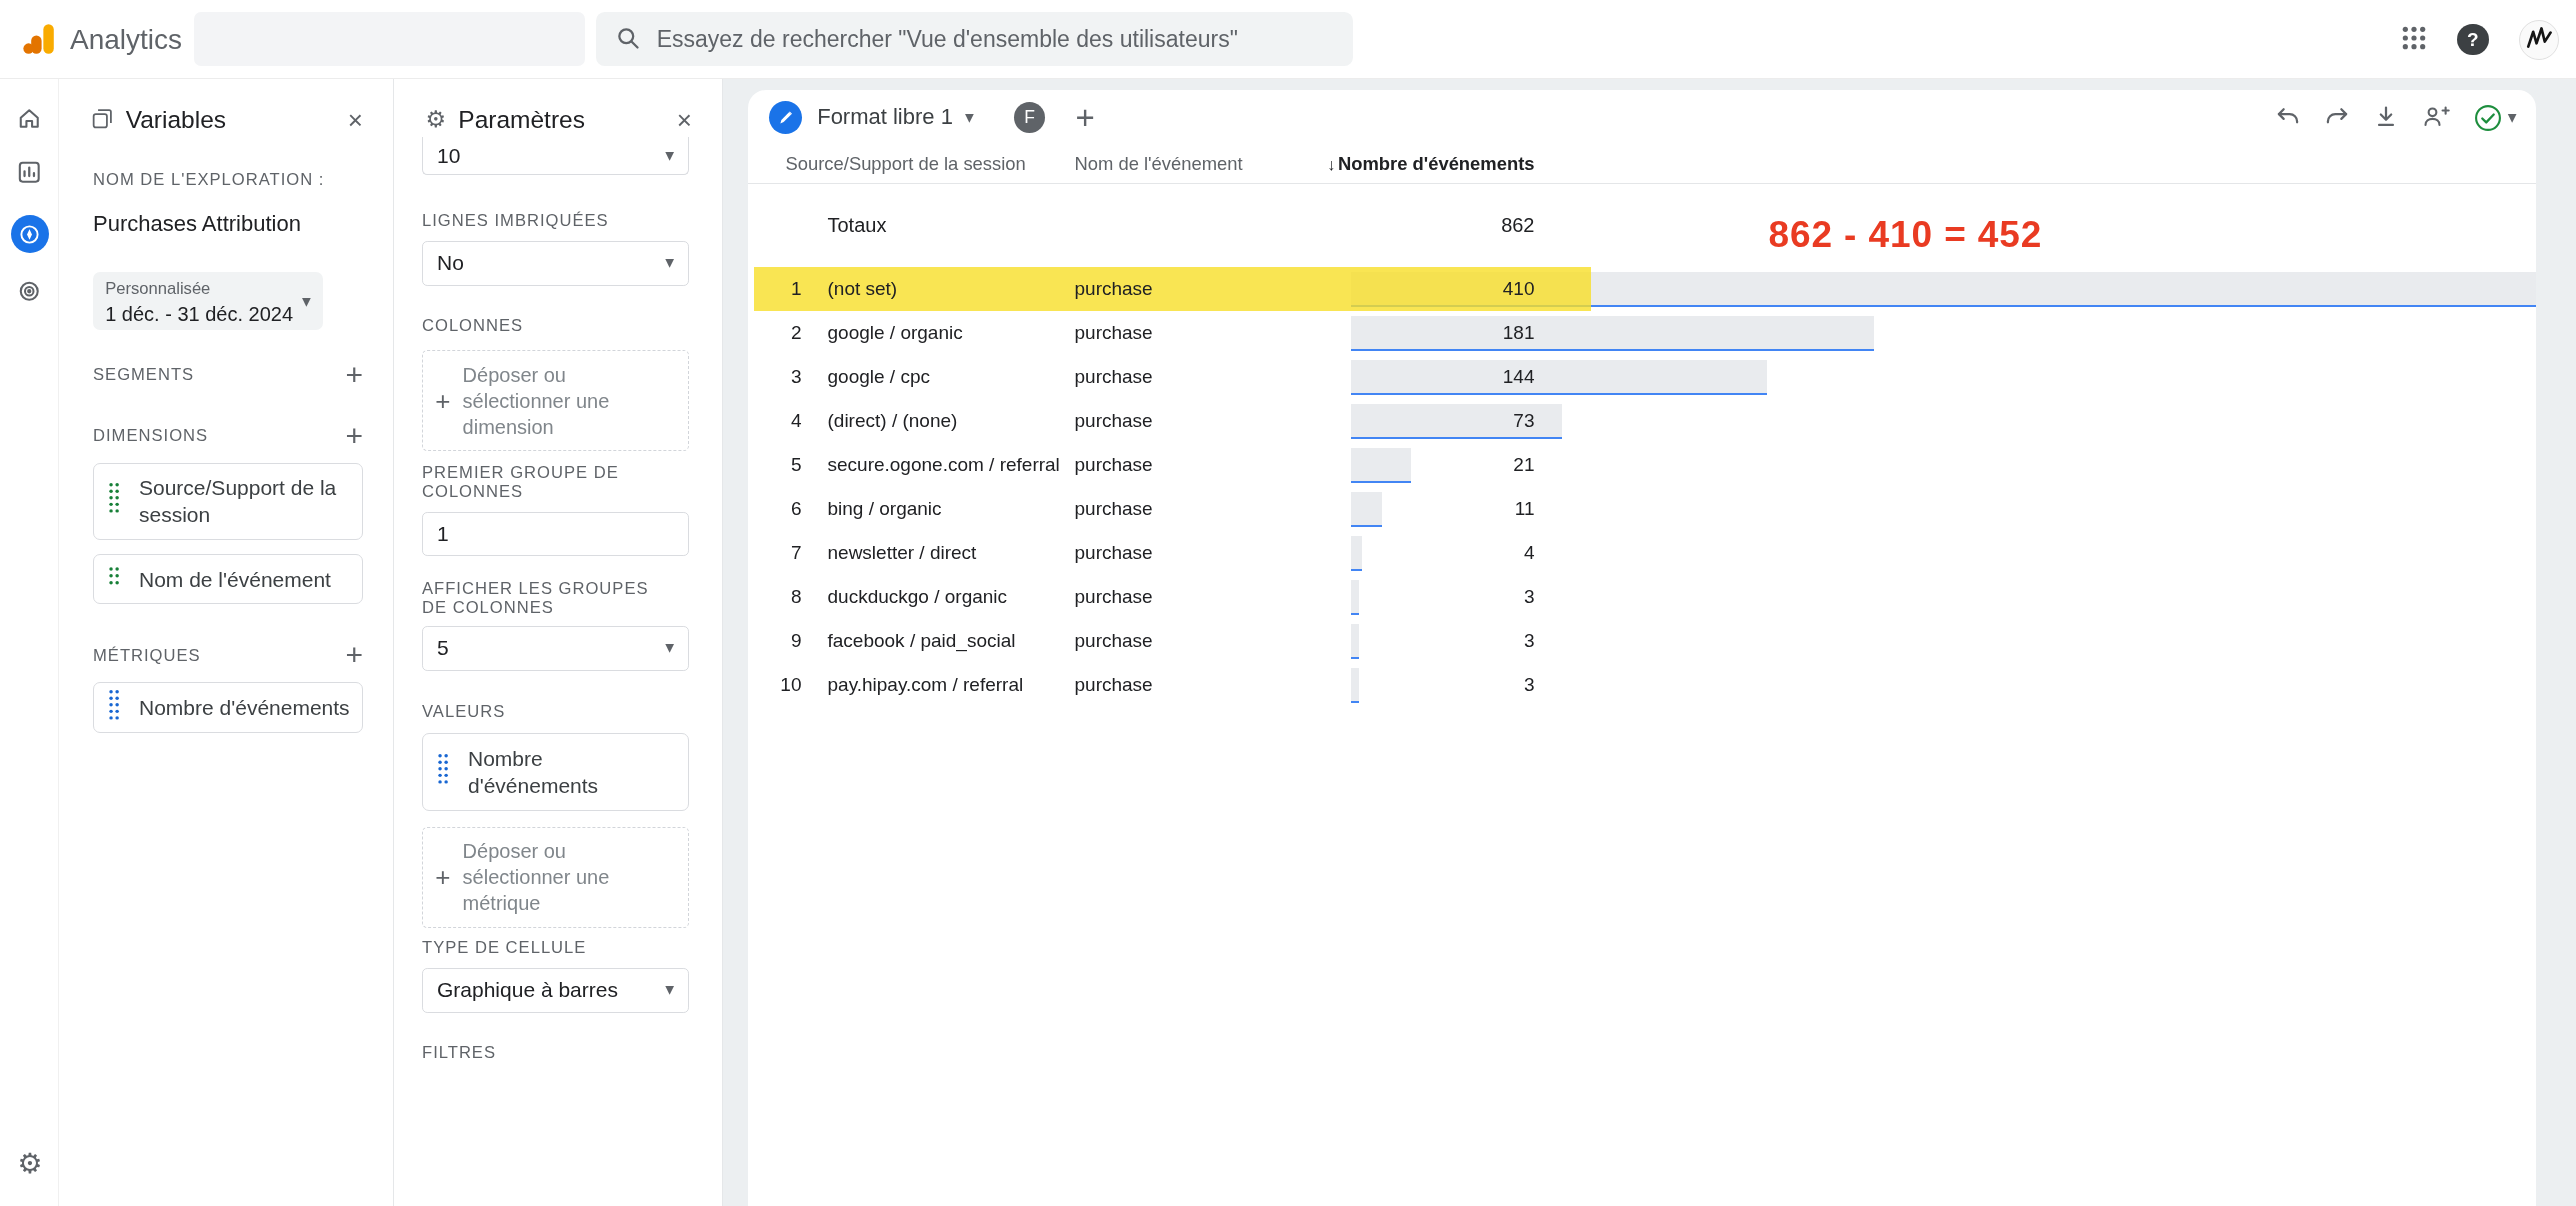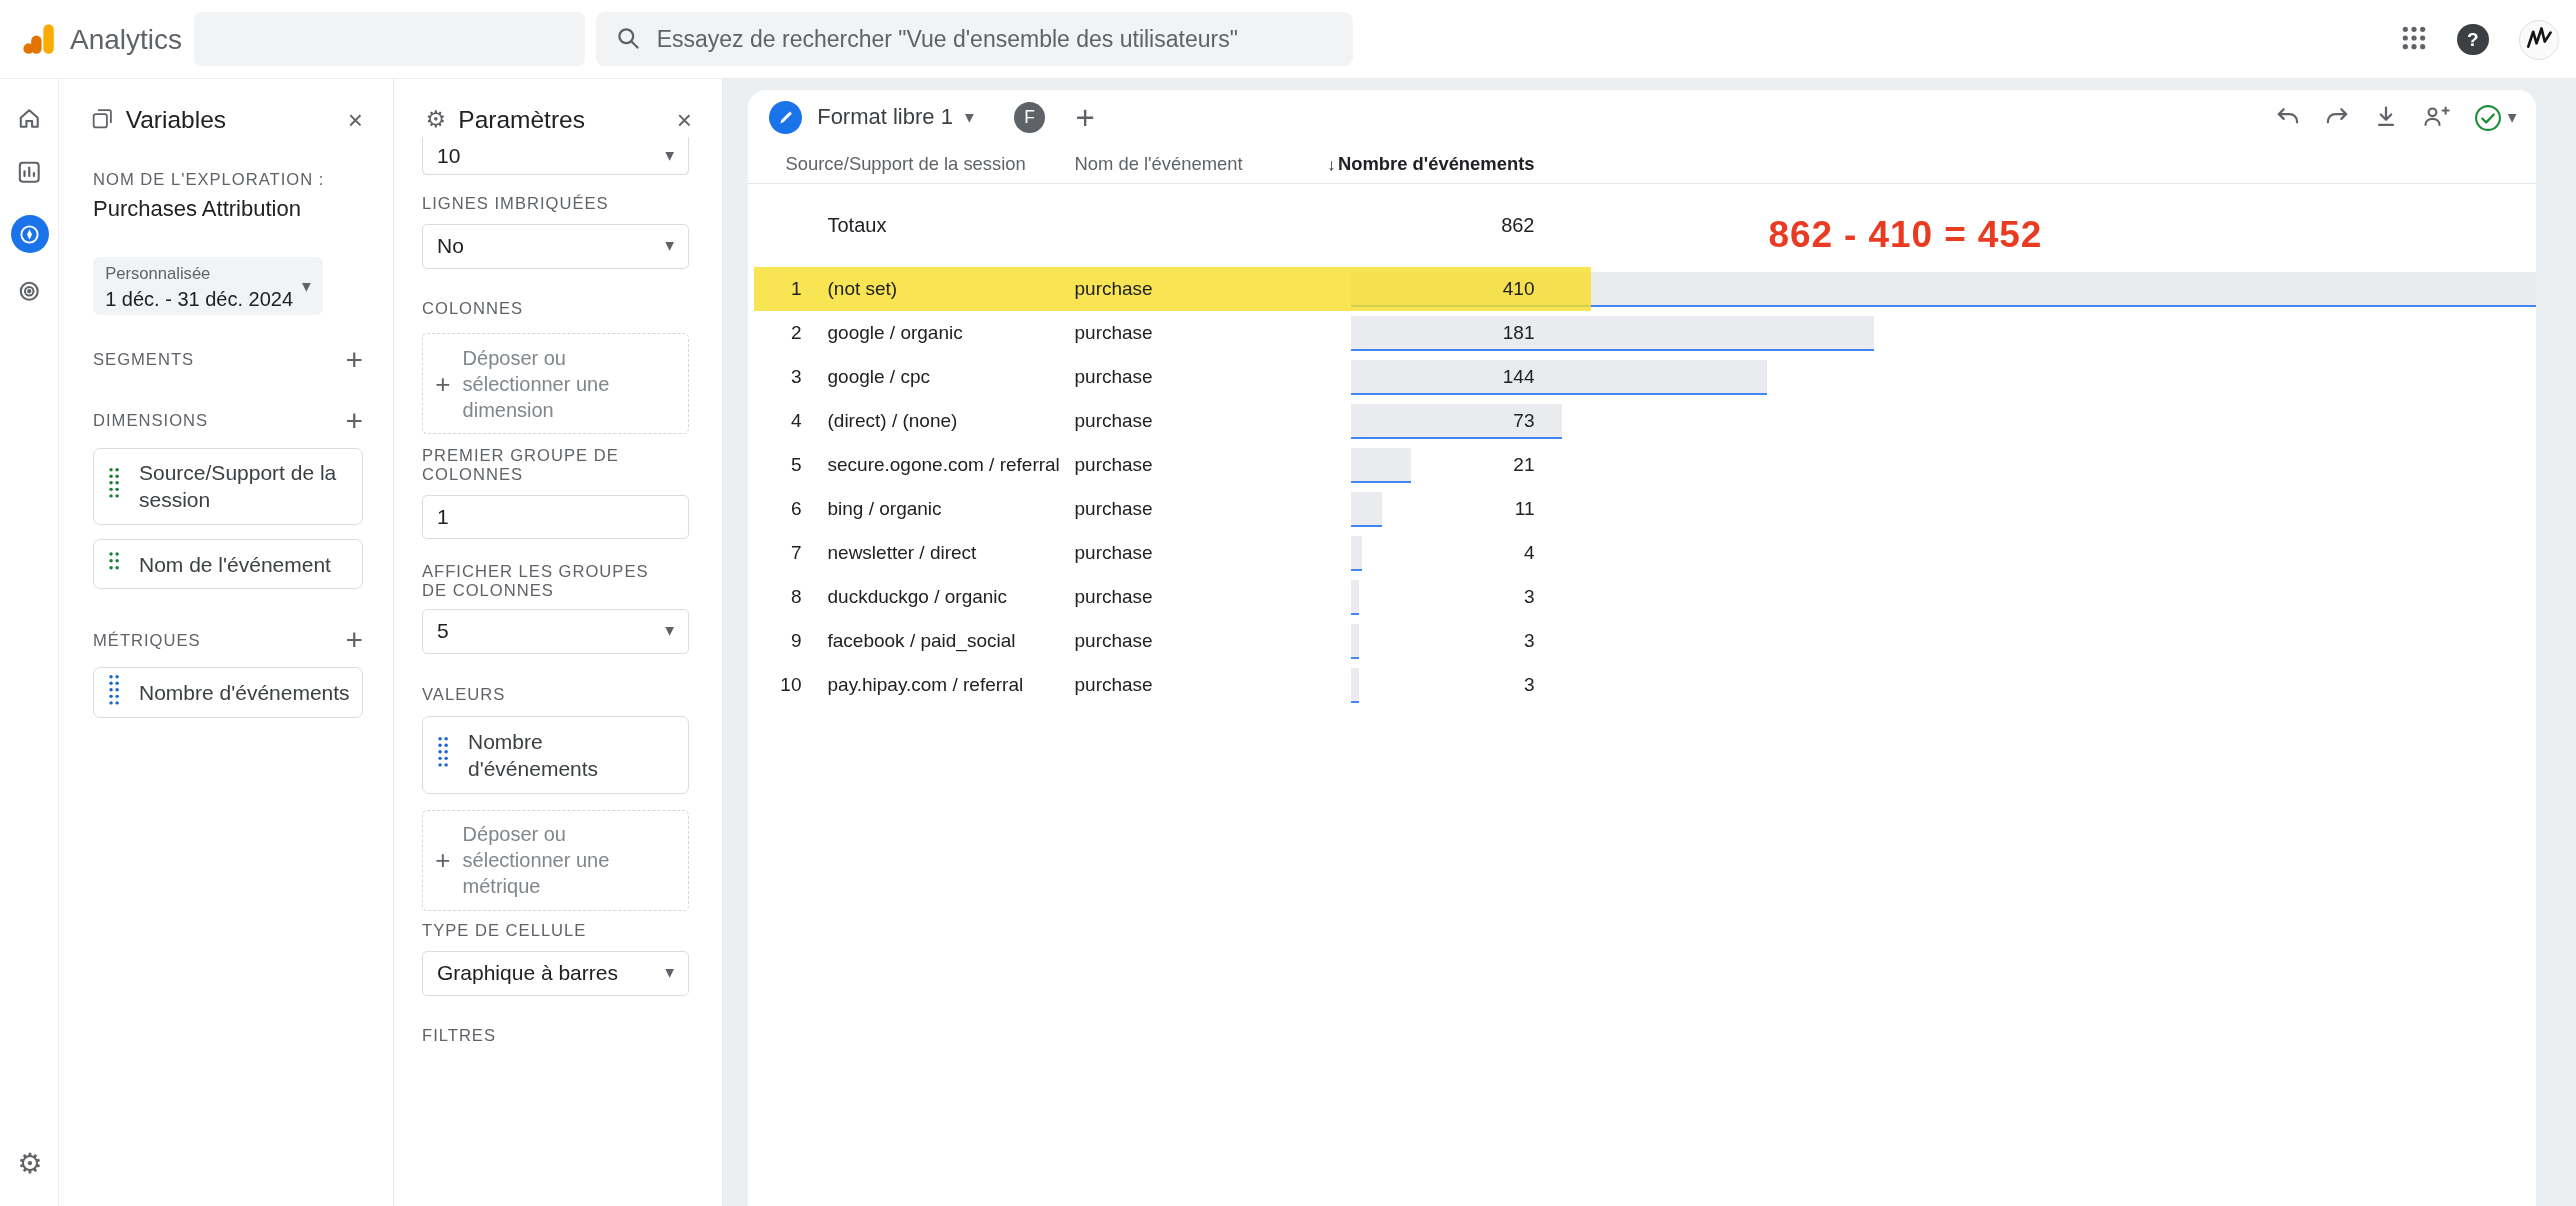--- a/index.html
+++ b/index.html
@@ -29,21 +29,21 @@
   .panel-variables{left:59px;width:335px}
   .panel-settings{left:394px;width:329px}
   .panel-header{display:flex;align-items:center;padding:23px 30px 0 31.5px;height:58px;gap:12.2px}
   .panel-title{font-size:24.5px;color:#202124}
   .close-x{margin-left:auto;font-size:26px;color:#5f6368;line-height:1}
   .pv-content{padding:0 30px 0 34px}
   .ps-content{padding:0 33px 0 28px}
   .caps{font-size:16.6px;letter-spacing:1px;color:#5f6368;font-weight:500;line-height:19px}
   .secrow{display:flex;justify-content:space-between;align-items:center;height:26px}
   .plus{font-size:30px;color:#5f6368;font-weight:300;line-height:1}
-  .expl-name{font-size:22px;color:#202124;margin-top:7px;line-height:26px}
+  .expl-name{font-size:22px;color:#202124;margin-top:22px;line-height:26px}
   .datebox{position:relative;margin-top:35px;width:230px;height:58px;background:#f1f3f4;border-radius:7px;padding:7px 12.2px}
   .date-type{font-size:16.6px;color:#5f6368}
   .date-value{font-size:20px;color:#202124;margin-top:3.5px}
   .datebox .caret{position:absolute;right:12.2px;top:21px}
   .caret{color:#5f6368;font-size:17.5px;line-height:1}
   .chip{position:relative;border:0.9px solid #dadce0;border-radius:7px;padding:10.5px 12.2px 10.5px 45px;font-size:21px;line-height:1.3;color:#3c4043;background:#fff;margin-top:14px}
   .chip .dots{position:absolute;left:14px;top:50%;transform:translateY(-50%)}
   .select{height:45px;border:0.9px solid #dadce0;border-radius:5.2px;display:flex;align-items:center;justify-content:space-between;padding:0 14px;font-size:21px;color:#202124;background:#fff}
   .select.cropped{height:38px;border-top:none;border-radius:0 0 5.2px 5.2px}
   .input-box{height:44px;border:0.9px solid #dadce0;border-radius:5.2px;display:flex;align-items:center;padding:0 14px;font-size:21px;color:#202124;background:#fff}
@@ -246,21 +246,21 @@
     <span style="font-size:23px;color:#5f6368">⚙</span>
     <span class="panel-title">Paramètres</span>
     <span class="close-x">×</span>
   </div>
   <div class="ps-content">
     <div class="select cropped">
       <span>10</span>
       <span class="caret">▾</span>
     </div>
 
-    <div class="caps" style="margin-top:19px">LIGNES IMBRIQUÉES</div>
+    <div class="caps" style="margin-top:36px">LIGNES IMBRIQUÉES</div>
     <div class="select" style="margin-top:10.5px">
       <span>No</span>
       <span class="caret">▾</span>
     </div>
 
     <div class="caps" style="margin-top:30px">COLONNES</div>
     <div class="dashed" style="margin-top:15.7px">
       <span class="plus">+</span>
       <span>Déposer ou sélectionner une dimension</span>
     </div>

